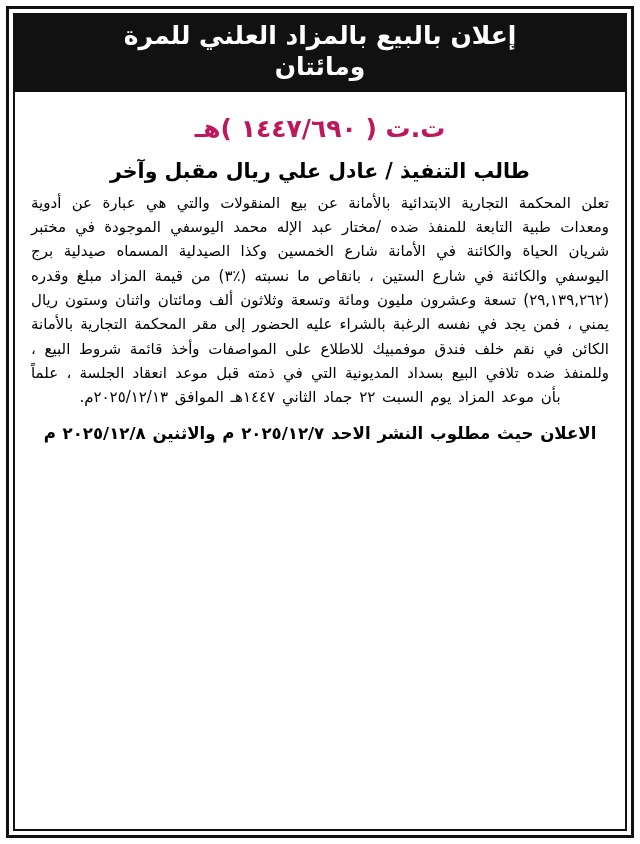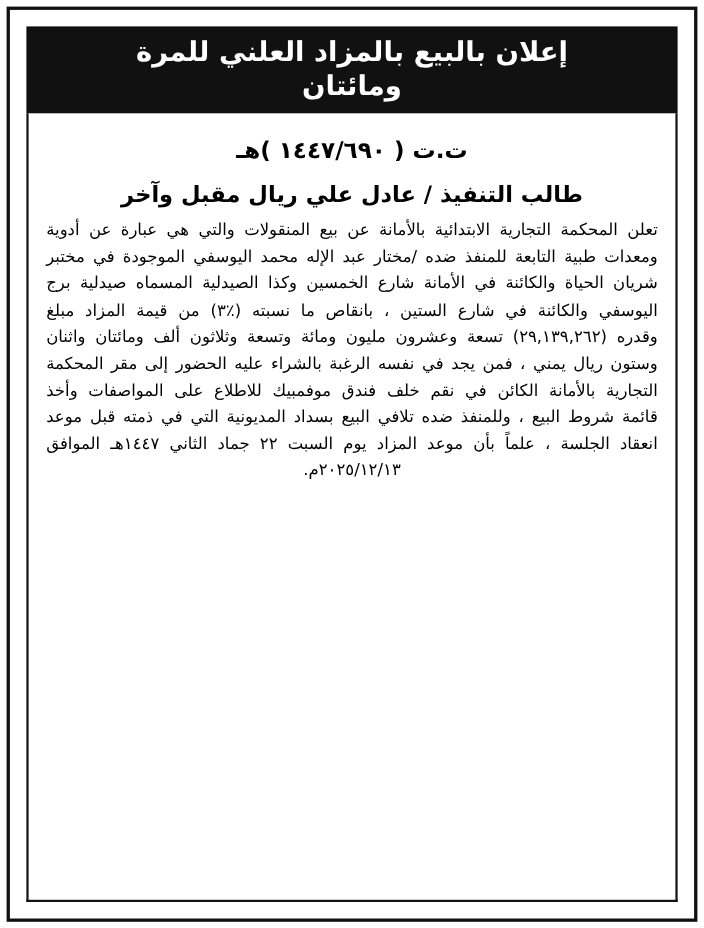--- a/index.html
+++ b/index.html
@@ -19,21 +19,21 @@
     box-sizing: border-box;
     padding: 6px;
     background: #ffffff;
     position: relative;
   }
   .frame {
     box-sizing: border-box;
     border: 3px solid #111111;
     width: 100%;
     height: 100%;
-    padding: 15px;
+    padding: 4px;
     background: #ffffff;
     display: flex;
     flex-direction: column;
   }
   .banner {
     background: #111111;
     color: #ffffff;
     text-align: center;
     font-weight: bold;
     font-size: 25px;
@@ -49,23 +49,23 @@
     border-top: none;
     flex: 1;
     box-sizing: border-box;
     padding: 10px 14px 8px 14px;
     display: flex;
     flex-direction: column;
   }
   .case-no {
     text-align: center;
     font-weight: bold;
-    font-size: 21px;
+    font-size: 25px;
     margin: 12px 0 14px 0;
-    color: #000000;
+    color: #be185d;
     letter-spacing: 1px;
   }
   .party {
     text-align: center;
     font-weight: bold;
     font-size: 20.5px;
     line-height: 1.45;
     color: #000;
     margin: 0 0 2px 0;
   }
@@ -109,18 +109,19 @@
 
     <div class="inner">
 
       <div class="case-no">ت.ت ( ١٤٤٧/٦٩٠ )هـ</div>
 
       <div class="party">طالب التنفيذ / عادل علي ريال مقبل وآخر</div>
 
       <div class="body-text">تعلن المحكمة التجارية الابتدائية بالأمانة عن بيع المنقولات والتي هي عبارة عن أدوية ومعدات طبية التابعة للمنفذ ضده /مختار عبد الإله محمد اليوسفي الموجودة في مختبر شريان الحياة والكائنة في الأمانة شارع الخمسين وكذا الصيدلية المسماه صيدلية برج اليوسفي والكائنة في شارع الستين ، بانقاص ما نسبته (٪٣) من قيمة المزاد مبلغ وقدره (٢٩,١٣٩,٢٦٢) تسعة وعشرون مليون ومائة وتسعة وثلاثون ألف ومائتان واثنان وستون ريال يمني ، فمن يجد في نفسه الرغبة بالشراء عليه الحضور إلى مقر المحكمة التجارية بالأمانة الكائن في نقم خلف فندق موفمبيك للاطلاع على المواصفات وأخذ قائمة شروط البيع ، وللمنفذ ضده تلافي البيع بسداد المديونية التي في ذمته قبل موعد انعقاد الجلسة ، علماً بأن موعد المزاد يوم السبت ٢٢ جماد الثاني ١٤٤٧هـ الموافق ٢٠٢٥/١٢/١٣م.</div>
 
       <div class="notice">
+        <p>الاعلان حيث مطلوب النشر الاحد ٢٠٢٥/١٢/٧ م والاثنين ٢٠٢٥/١٢/٨ م</p>
       </div>
 
       <div class="spacer"></div>
     </div>
   </div>
 </div>
 
 </body></html>

